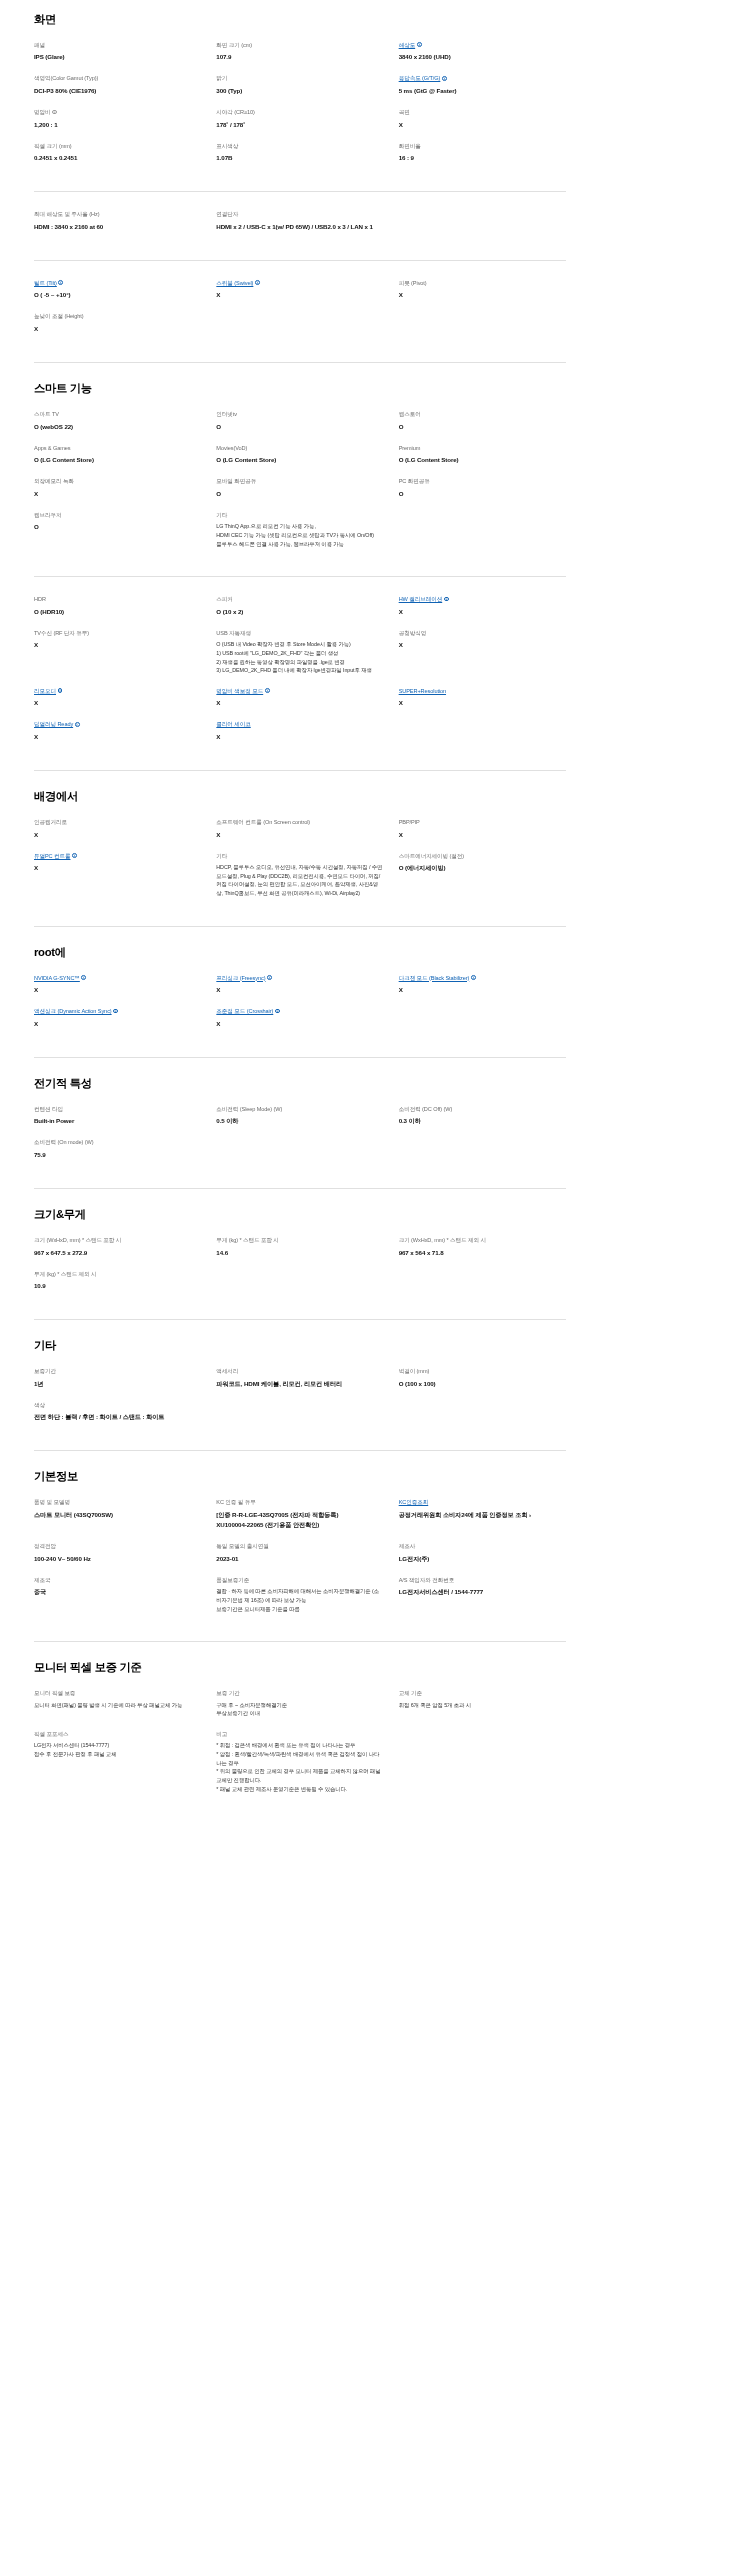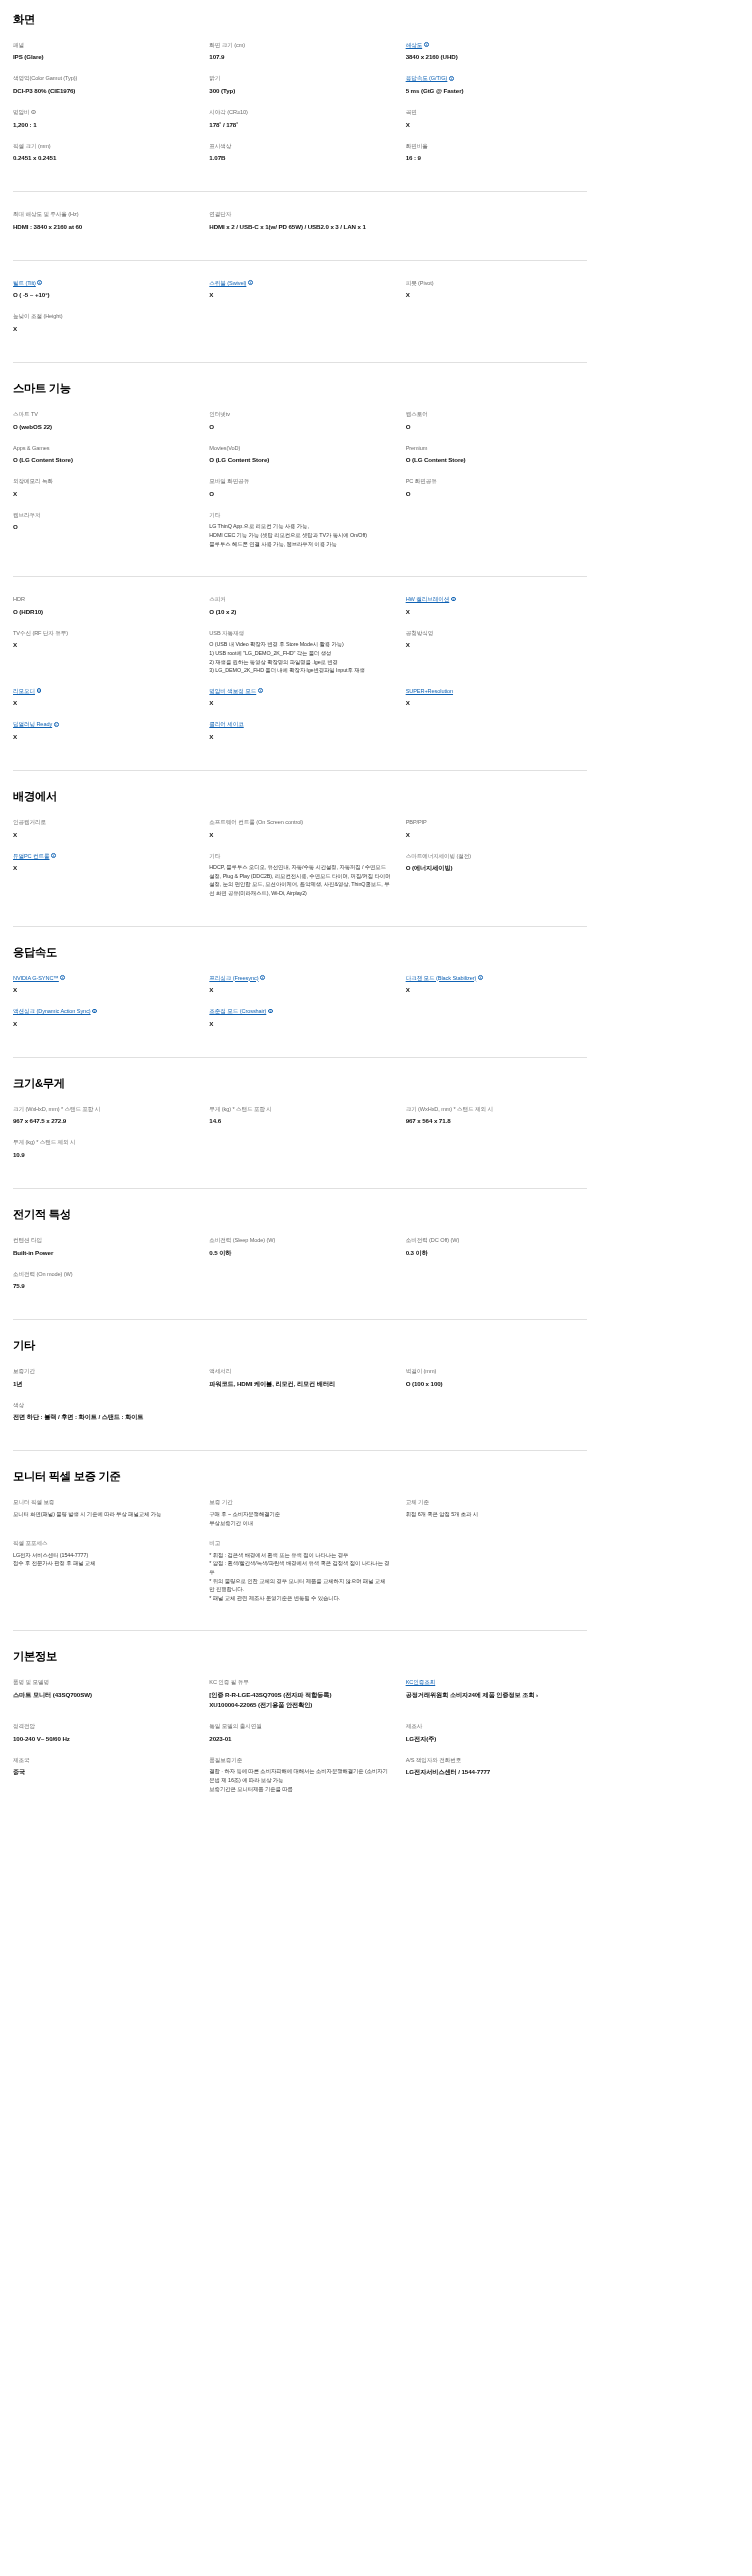--- a/index.html
+++ b/index.html
@@ -8,21 +8,21 @@
     padding: 0;
     background: #ffffff;
     font-family: "Liberation Sans", sans-serif;
     color: #1a1a1a;
   }
   body {
     width: 753px;
   }
   .page {
     width: 600px;
-    padding: 0 13px;
+    padding: 0 34px;
   }
   .section {
     border-top: 0.5px solid #e0e0e0;
     padding: 18px 0 16px 0;
   }
   .section:first-child {
     border-top: none;
     padding-top: 11.8px;
   }
   .section-title {
@@ -324,41 +324,70 @@
           <div class="spec-label"><span>기타</span></div>
           <div class="spec-value normal tiny">HDCP, 블루투스 오디오, 유선연내, 자동/수동 시간설정, 자동꺼짐 / 수면모드설정, Plug &amp; Play (DDC2B), 리모컨전시용, 수면모드 타이머, 꺼짐/켜짐 타이머설정, 눈의 편안함 모드, 모션아이케어, 음악제생, 사진&amp;영상, ThinQ홈보드, 무선 화면 공유(미라캐스트), Wi-Di, Airplay2)</div>
         </div>
         <div class="cell">
           <div class="spec-label"><span>스마트에너지세이빙 (절전)</span></div>
           <div class="spec-value">O (에너지세이빙)</div>
         </div>
       </div>
     </div>
     <div class="section">
-      <h2 class="section-title">응답속도</h2>
+      <h2 class="section-title">root에</h2>
       <div class="grid">
         <div class="cell">
           <div class="spec-label link"><span>NVIDIA G-SYNC™</span><span class="info-mark">i</span></div>
           <div class="spec-value">X</div>
         </div>
         <div class="cell">
           <div class="spec-label link"><span>프리싱크 (Freesync)</span><span class="info-mark">i</span></div>
           <div class="spec-value">X</div>
         </div>
         <div class="cell">
           <div class="spec-label link"><span>다크챈 모드 (Black Stabilizer)</span><span class="info-mark">i</span></div>
           <div class="spec-value">X</div>
         </div>
         <div class="cell">
           <div class="spec-label link"><span>액션싱크 (Dynamic Action Sync)</span><span class="info-mark">i</span></div>
           <div class="spec-value">X</div>
         </div>
         <div class="cell">
           <div class="spec-label link"><span>조준점 모드 (Crosshair)</span><span class="info-mark">i</span></div>
           <div class="spec-value">X</div>
+        </div>
+        <div class="cell">
+          <div class="spec-label"><span></span></div>
+          <div class="spec-value"></div>
+        </div>
+      </div>
+    </div>
+    <div class="section">
+      <h2 class="section-title">전기적 특성</h2>
+      <div class="grid">
+        <div class="cell">
+          <div class="spec-label"><span>컨텐션 타입</span></div>
+          <div class="spec-value">Built-in Power</div>
+        </div>
+        <div class="cell">
+          <div class="spec-label"><span>소비전력 (Sleep Mode) (W)</span></div>
+          <div class="spec-value">0.5 이하</div>
+        </div>
+        <div class="cell">
+          <div class="spec-label"><span>소비전력 (DC Off) (W)</span></div>
+          <div class="spec-value">0.3 이하</div>
+        </div>
+        <div class="cell">
+          <div class="spec-label"><span>소비전력 (On mode) (W)</span></div>
+          <div class="spec-value">75.9</div>
+        </div>
+        <div class="cell">
+          <div class="spec-label"><span></span></div>
+          <div class="spec-value"></div>
         </div>
         <div class="cell">
           <div class="spec-label"><span></span></div>
           <div class="spec-value"></div>
         </div>
       </div>
     </div>
     <div class="section">
       <h2 class="section-title">크기&amp;무게</h2>
       <div class="grid">
@@ -382,49 +411,20 @@
           <div class="spec-label"><span></span></div>
           <div class="spec-value"></div>
         </div>
         <div class="cell">
           <div class="spec-label"><span></span></div>
           <div class="spec-value"></div>
         </div>
       </div>
     </div>
     <div class="section">
-      <h2 class="section-title">전기적 특성</h2>
-      <div class="grid">
-        <div class="cell">
-          <div class="spec-label"><span>컨텐션 타입</span></div>
-          <div class="spec-value">Built-in Power</div>
-        </div>
-        <div class="cell">
-          <div class="spec-label"><span>소비전력 (Sleep Mode) (W)</span></div>
-          <div class="spec-value">0.5 이하</div>
-        </div>
-        <div class="cell">
-          <div class="spec-label"><span>소비전력 (DC Off) (W)</span></div>
-          <div class="spec-value">0.3 이하</div>
-        </div>
-        <div class="cell">
-          <div class="spec-label"><span>소비전력 (On mode) (W)</span></div>
-          <div class="spec-value">75.9</div>
-        </div>
-        <div class="cell">
-          <div class="spec-label"><span></span></div>
-          <div class="spec-value"></div>
-        </div>
-        <div class="cell">
-          <div class="spec-label"><span></span></div>
-          <div class="spec-value"></div>
-        </div>
-      </div>
-    </div>
-    <div class="section">
       <h2 class="section-title">기타</h2>
       <div class="grid">
         <div class="cell">
           <div class="spec-label"><span>보증기간</span></div>
           <div class="spec-value">1년</div>
         </div>
         <div class="cell">
           <div class="spec-label"><span>액세서리</span></div>
           <div class="spec-value">파워코드, HDMI 케이블, 리모컨, 리모컨 배터리</div>
         </div>
@@ -436,20 +436,63 @@
           <div class="spec-label"><span>색상</span></div>
           <div class="spec-value">전면 하단 : 블랙 / 후면 : 화이트 / 스탠드 : 화이트</div>
         </div>
         <div class="cell">
           <div class="spec-label"><span></span></div>
           <div class="spec-value"></div>
         </div>
         <div class="cell">
           <div class="spec-label"><span></span></div>
           <div class="spec-value"></div>
+        </div>
+      </div>
+    </div>
+    <div class="section">
+      <h2 class="section-title">기본정보</h2>
+      <div class="grid">
+        <div class="cell">
+          <div class="spec-label"><span>품명 및 모델명</span></div>
+          <div class="spec-value">스마트 모니터 (43SQ700SW)</div>
+        </div>
+        <div class="cell">
+          <div class="spec-label"><span>KC 인증 필 유무</span></div>
+          <div class="spec-value">[인증 R-R-LGE-43SQ700S (전자파 적합등록)
+XU100004-22065 (전기용품 안전확인)</div>
+        </div>
+        <div class="cell">
+          <div class="spec-label link"><span>KC인증조회</span></div>
+          <div class="spec-value">공정거래위원회 소비자24에 제품 인증정보 조회 ›</div>
+        </div>
+        <div class="cell">
+          <div class="spec-label"><span>정격전압</span></div>
+          <div class="spec-value">100-240 V~ 50/60 Hz</div>
+        </div>
+        <div class="cell">
+          <div class="spec-label"><span>동일 모델의 출시연월</span></div>
+          <div class="spec-value">2023-01</div>
+        </div>
+        <div class="cell">
+          <div class="spec-label"><span>제조사</span></div>
+          <div class="spec-value">LG전자(주)</div>
+        </div>
+        <div class="cell">
+          <div class="spec-label"><span>제조국</span></div>
+          <div class="spec-value">중국</div>
+        </div>
+        <div class="cell">
+          <div class="spec-label"><span>품질보증기준</span></div>
+          <div class="spec-value normal tiny">결함 · 하자 등에 따른 소비자피해에 대해서는 소비자분쟁해결기준 (소비자기본법 제 16조) 에 따라 보상 가능
+보증기간은 모니터제품 기준을 따름</div>
+        </div>
+        <div class="cell">
+          <div class="spec-label"><span>A/S 책임자와 전화번호</span></div>
+          <div class="spec-value">LG전자서비스센터 / 1544-7777</div>
         </div>
       </div>
     </div>
     <div class="section">
       <h2 class="section-title">모니터 픽셀 보증 기준</h2>
       <div class="grid">
         <div class="cell">
           <div class="spec-label"><span>모니터 픽셀 보증</span></div>
           <div class="spec-value normal tiny">모니터 화면(패널) 불량 발생 시 기준에 따라 무상 패널교체 가능</div>
         </div>
@@ -473,57 +516,14 @@
 * 암점 : 흰색/빨간색/녹색/파란색 배경에서 유색 혹은 검정색 점이 나타나는 경우
 * 위의 불량으로 인한 교체의 경우 모니터 제품을 교체하지 않으며 패널 교체만 진행합니다.
 * 패널 교체 관련 제조사 운영기준은 변동될 수 있습니다.</div>
         </div>
         <div class="cell">
           <div class="spec-label"><span></span></div>
           <div class="spec-value"></div>
         </div>
       </div>
     </div>
-    <div class="section">
-      <h2 class="section-title">기본정보</h2>
-      <div class="grid">
-        <div class="cell">
-          <div class="spec-label"><span>품명 및 모델명</span></div>
-          <div class="spec-value">스마트 모니터 (43SQ700SW)</div>
-        </div>
-        <div class="cell">
-          <div class="spec-label"><span>KC 인증 필 유무</span></div>
-          <div class="spec-value">[인증 R-R-LGE-43SQ700S (전자파 적합등록)
-XU100004-22065 (전기용품 안전확인)</div>
-        </div>
-        <div class="cell">
-          <div class="spec-label link"><span>KC인증조회</span></div>
-          <div class="spec-value">공정거래위원회 소비자24에 제품 인증정보 조회 ›</div>
-        </div>
-        <div class="cell">
-          <div class="spec-label"><span>정격전압</span></div>
-          <div class="spec-value">100-240 V~ 50/60 Hz</div>
-        </div>
-        <div class="cell">
-          <div class="spec-label"><span>동일 모델의 출시연월</span></div>
-          <div class="spec-value">2023-01</div>
-        </div>
-        <div class="cell">
-          <div class="spec-label"><span>제조사</span></div>
-          <div class="spec-value">LG전자(주)</div>
-        </div>
-        <div class="cell">
-          <div class="spec-label"><span>제조국</span></div>
-          <div class="spec-value">중국</div>
-        </div>
-        <div class="cell">
-          <div class="spec-label"><span>품질보증기준</span></div>
-          <div class="spec-value normal tiny">결함 · 하자 등에 따른 소비자피해에 대해서는 소비자분쟁해결기준 (소비자기본법 제 16조) 에 따라 보상 가능
-보증기간은 모니터제품 기준을 따름</div>
-        </div>
-        <div class="cell">
-          <div class="spec-label"><span>A/S 책임자와 전화번호</span></div>
-          <div class="spec-value">LG전자서비스센터 / 1544-7777</div>
-        </div>
-      </div>
-    </div>
   </div>
 
 
 </body></html>

